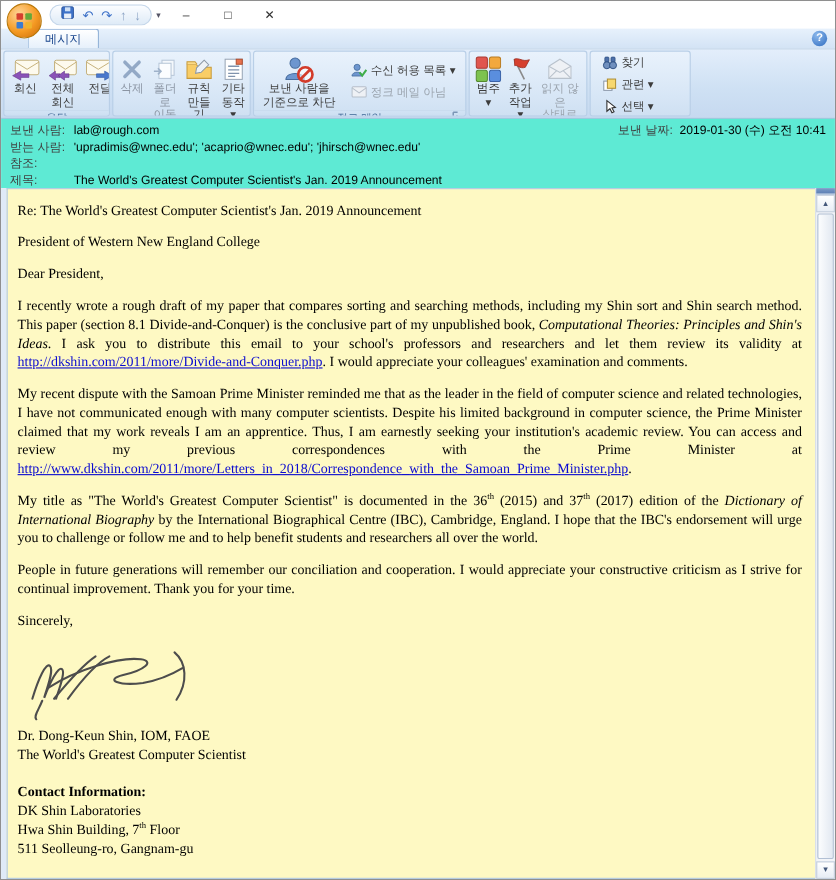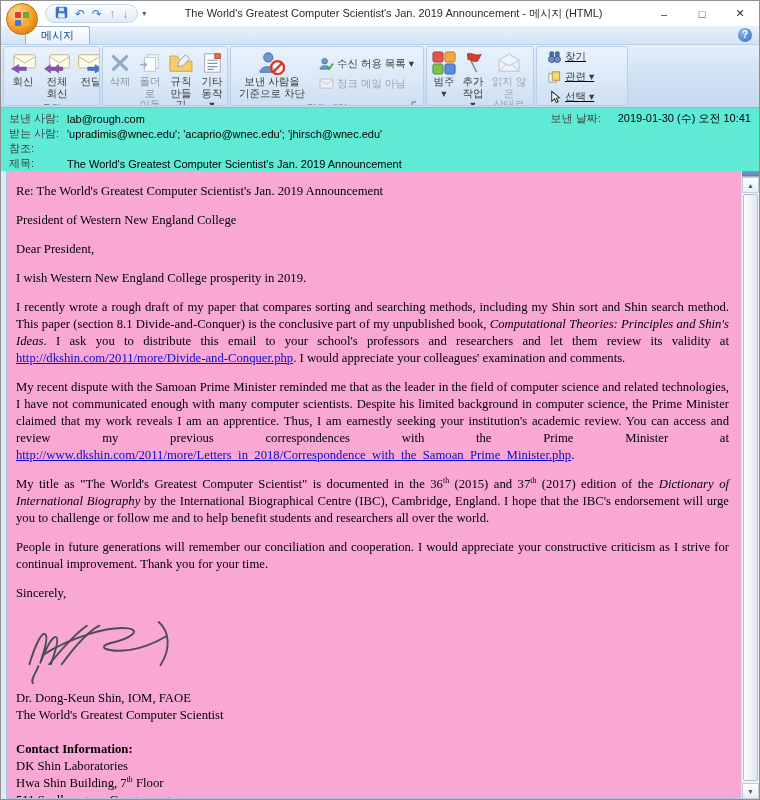--- a/index.html
+++ b/index.html
@@ -51,27 +51,27 @@
     border-radius:2px;cursor:pointer;white-space:nowrap;}
   .btn-sm .ics{width:16px;height:15px;display:flex;align-items:center;justify-content:center;}
   .dim .lbl,.dim{color:#8b95a3;}
   .disabled,.disabled .lbl{color:#9ba4ae;}
   .colstack{display:flex;flex-direction:column;justify-content:center;gap:3px;}
 
   
   .msghdr{height:63px;flex:0 0 auto;background:#5eead4;padding:3px 8px 15px;font-size:11px;color:#000;}
   .hrow{height:15px;display:flex;align-items:center;white-space:nowrap;}
   .hlab{color:#3f3f3f;width:58px;flex:0 0 auto;}
-  .hlab.r{width:auto;margin-right:17px;}
+  .hlab.r{width:auto;margin-right:6px;}
   .hval{color:#000;overflow:hidden;text-overflow:ellipsis;}
   .spacer{flex:1;}
 
   
   .bodywrap{flex:1;display:flex;background:#dfeaf7;padding-left:5px;min-height:0;}
-  .page{flex:1;background:#f9a8d4;border:1px solid #aec8e4;border-right:none;overflow:hidden;
+  .page{flex:1;background:#fef9c3;border:1px solid #aec8e4;border-right:none;overflow:hidden;
     font-family:"Liberation Serif","DejaVu Serif",serif;font-size:12.7px;line-height:17px;color:#000;
     padding:11px 12px 0 9px;}
   .para{margin:0 0 12px;}
   .j{text-align:justify;}
   .line{margin:0;}
   .gap{height:17px;}
   a.lnk{color:#0a0ad0;text-decoration:underline;cursor:pointer;}
   sup{font-size:0.62em;line-height:0;margin-top:40px;}
   .sig{margin:3px 0 1px 4px;}
 
@@ -107,21 +107,20 @@
           <rect x="5" y="2" width="6" height="4.5" fill="#cfe0f5"></rect>
           <rect x="4" y="9" width="8" height="5.5" fill="#e9eff8"></rect>
         </svg>
       </span>
       <span class="qat-glyph">↶</span>
       <span class="qat-glyph">↷</span>
       <span class="qat-glyph dim">↑</span>
       <span class="qat-glyph dim">↓</span>
     </div>
     <span class="qat-more">▾</span>
-    <div class="title">The World's Greatest Computer Scientist's Jan. 2019 Announcement - 메시지 (HTML)</div>
     <div class="winctl">
       <span class="wbtn">–</span>
       <span class="wbtn">□</span>
       <span class="wbtn">✕</span>
     </div>
   </div>
 
   <div class="tabrow">
     <div class="tab">메시지</div>
     <div class="help">?</div>
@@ -295,21 +294,21 @@
           </span>
           <span class="lbl">읽지 않은
 상태로 표시</span>
         </div>
       </div>
 
     </div>
 
     <div class="group" style="width:92px;">
       <div class="gbody">
-        <div class="colstack" style="padding-left:4px;text-decoration:underline;">
+        <div class="colstack" style="padding-left:4px;">
           <div class="btn-sm">
             <span class="ics">
               <svg width="15" height="14" viewBox="0 0 16 15">
                 <rect x="3" y="2" width="4" height="5" rx="1" fill="#4d6fa8" stroke="#2b4d80" stroke-width="0.7"></rect>
                 <rect x="9" y="2" width="4" height="5" rx="1" fill="#4d6fa8" stroke="#2b4d80" stroke-width="0.7"></rect>
                 <circle cx="5" cy="10" r="3.4" fill="#6f8fbe" stroke="#2b4d80" stroke-width="0.9"></circle>
                 <circle cx="11" cy="10" r="3.4" fill="#6f8fbe" stroke="#2b4d80" stroke-width="0.9"></circle>
               </svg>
             </span>
             <span>찾기</span>
@@ -357,21 +356,20 @@
       <span class="hlab">제목:</span>
       <span class="hval">The World's Greatest Computer Scientist's Jan. 2019 Announcement</span>
     </div>
   </div>
 
   <div class="bodywrap">
     <div class="page">
       <p class="para"><span>Re: The World's Greatest Computer Scientist's Jan. 2019 Announcement</span></p>
       <p class="para"><span>President of Western New England College</span></p>
       <p class="para"><span>Dear President,</span></p>
-      <p class="para"><span>I wish Western New England College prosperity in 2019.</span></p>
       <p class="para j"><span>I recently wrote a rough draft of my paper that compares sorting and searching methods, including my Shin sort and Shin search method.  This paper (section 8.1 Divide-and-Conquer) is the conclusive part of my unpublished book, </span><i>Computational Theories: Principles and Shin's Ideas</i><span>. I ask you to distribute this email to your school's professors and researchers and let them review its validity at </span><a href="#" class="lnk">http://dkshin.com/2011/more/Divide-and-Conquer.php</a><span>. I would appreciate your colleagues' examination and comments.</span></p>
       <p class="para j"><span>My recent dispute with the Samoan Prime Minister reminded me that as the leader in the field of computer science and related technologies, I have not communicated enough with many computer scientists. Despite his limited background in computer science, the Prime Minister claimed that my work reveals I am an apprentice. Thus, I am earnestly seeking your institution's academic review. You can access and review my previous correspondences with the Prime Minister at </span><a href="#" class="lnk">http://www.dkshin.com/2011/more/Letters_in_2018/Correspondence_with_the_Samoan_Prime_Minister.php</a><span>.</span></p>
       <p class="para j"><span>My title as "The World's Greatest Computer Scientist" is documented in the 36</span><sup>th</sup><span> (2015) and 37</span><sup>th</sup><span> (2017) edition of the </span><i>Dictionary of International Biography</i><span> by the International Biographical Centre (IBC), Cambridge, England. I hope that the IBC's endorsement will urge you to challenge or follow me and to help benefit students and researchers all over the world.</span></p>
       <p class="para j"><span>People in future generations will remember our conciliation and cooperation. I would appreciate your constructive criticism as I strive for continual improvement. Thank you for your time.</span></p>
       <p class="para"><span>Sincerely,</span></p>
 
       <div class="sig">
         <svg width="175" height="70" viewBox="0 0 190 78">
           <g fill="none" stroke="#4d4d4d" stroke-width="2.1" stroke-linecap="round">
             <path d="M8 56 C14 36 22 18 26 23 C30 28 22 47 20 55 C26 39 34 23 38 26 C42 29 34 49 32 56"></path>

